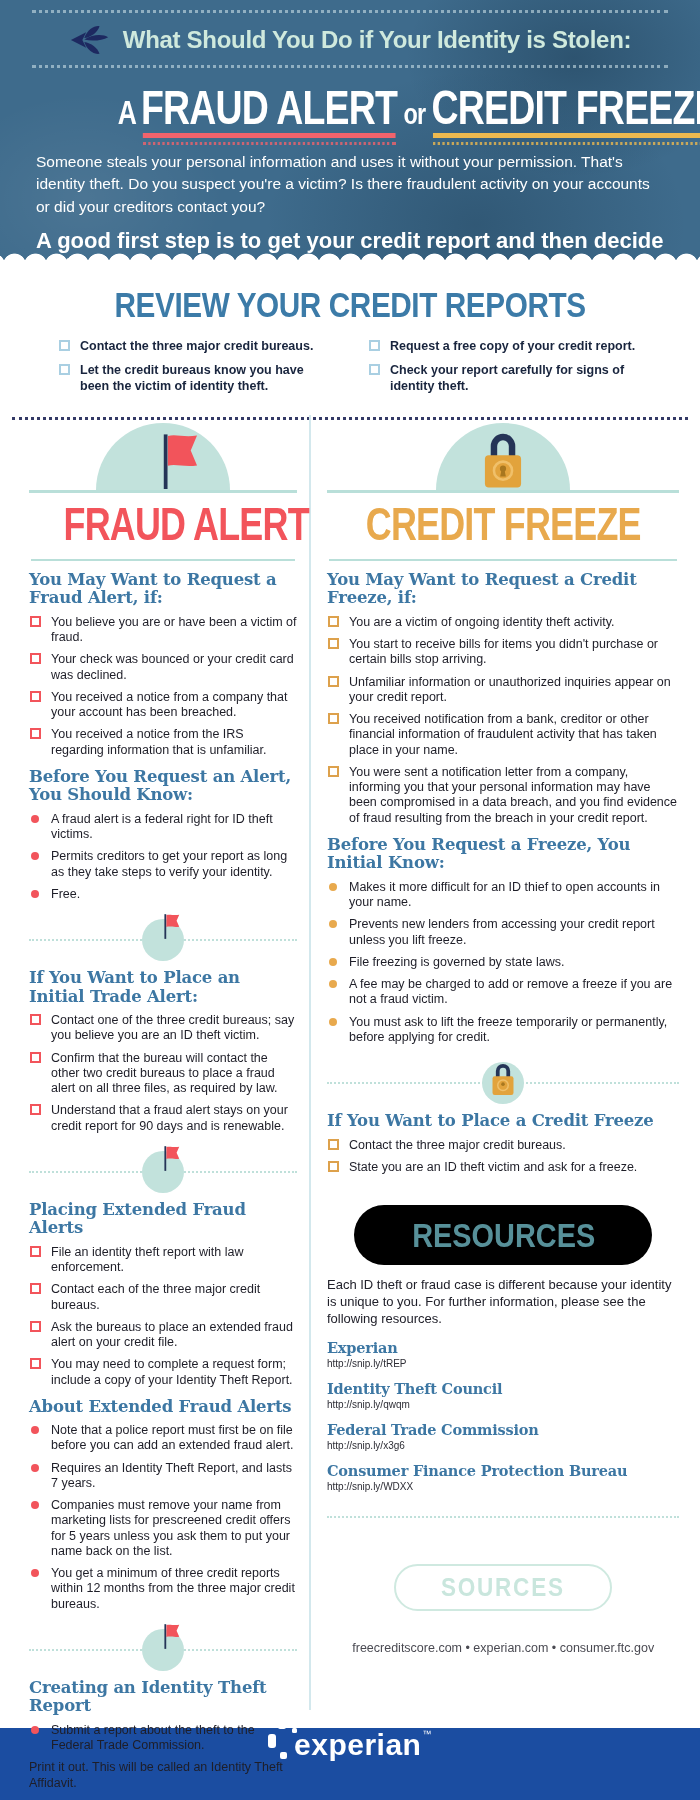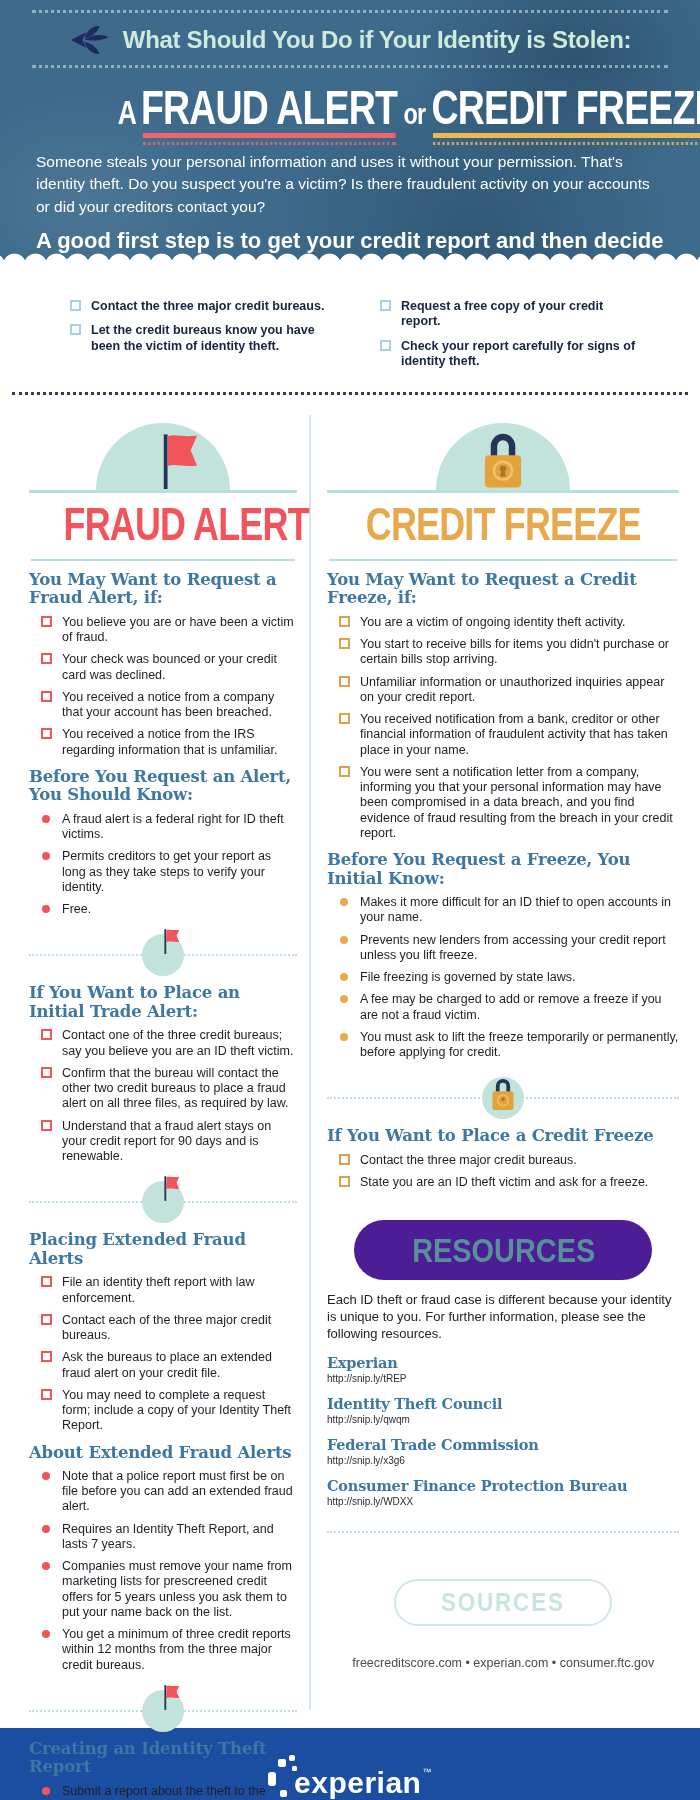--- a/index.html
+++ b/index.html
@@ -39,21 +39,21 @@
     background-image:radial-gradient(circle at 50% 100%, #ffffff 11px, rgba(255,255,255,0) 11.8px);
     background-size:21px 16px; background-repeat:repeat-x; background-position:4px bottom;
   }
   
   .review { height:150px; padding-top:20px; }
   .review h2 { text-align:center; color:#3c7ba8; font-weight:bold; }
   .review h2 .cond { font-size:35px; transform:scaleX(.85); letter-spacing:-.5px; }
   .review-cols { display:flex; margin:14px 58px 0; gap:36px; }
   .review-cols .rc { flex:1; }
   ul.plain { list-style:none; }
-  li.item { display:flex; margin-bottom:7px; font-size:12.5px; line-height:1.22;margin-left:11px; }
+  li.item { display:flex; margin-bottom:7px; font-size:12.5px; line-height:1.22; }
   .review-cols li.item { font-weight:bold; color:#18243d; margin-bottom:9px; }
   .mk-box { width:11px; height:11px; border:2px solid #f2545b; flex:none; margin:1px 10px 0 1px; }
   .mk-box.blue { border-color:#a9cfe2; }
   .mk-box.gold { border-color:#dda14c; }
   .mk-dot { width:8px; height:8px; border-radius:50%; background:#f2545b; flex:none; margin:3px 12px 0 2px; }
   .mk-dot.gold { background:#e8a94d; }
   .sep-navy { border-top:3px dotted #343a66; margin:14px 12px 0; }
   
   .columns { display:flex; height:1295px; }
   .col-left  { width:311px; border-right:2px solid #d3e8ed; padding:0 12px 0 29px; }
@@ -68,35 +68,35 @@
   .col-title.gold { color:#e8a94d; }
   .title-rule { border-top:2px solid #b9dfd9; margin:8px 2px 0; }
   h3.slab { font-family:"DejaVu Serif", serif; font-weight:bold; color:#3d77a3;
             font-size:16.5px; line-height:1.12; margin:10px 0 7px; letter-spacing:-.2px; }
   .icon-sep { position:relative; height:50px; margin:2px 0 0; }
   .icon-sep .dotline { position:absolute; left:0; right:0; top:30px; border-top:2px dotted #bfe0da; }
   .icon-sep .circ { position:absolute; left:50%; top:10px; width:42px; height:42px; margin-left:-21px;
                     border-radius:50%; background:#c2e2dc; }
   .icon-sep svg { position:absolute; left:50%; }
   
-  .pill { width:298px; height:60px; border-radius:30px; background:#4c1d95; margin:30px auto 0;
+  .pill { width:298px; height:60px; border-radius:30px; background:#000000; margin:30px auto 0;
           display:flex; align-items:center; justify-content:center; }
   .pill .cond { font-size:34px; font-weight:bold; color:#579099; transform:scaleX(.85); letter-spacing:0; }
   .res-intro { margin-top:12px; font-size:13px; line-height:1.3; color:#21212b; }
   .res-link { margin-top:11px; }
   .res-name { font-family:"DejaVu Serif", serif; font-weight:bold; color:#3d77a3; font-size:14.5px; letter-spacing:-.2px; }
   .res-url { font-size:10px; color:#2d2d35; margin-top:2px; }
   .sep-mint { border-top:2px dotted #bfe0da; margin-top:24px; }
   .pill-o { width:218px; height:47px; border-radius:25px; border:2px solid #cfe9e0; margin:46px auto 0;
             display:flex; align-items:center; justify-content:center; }
   .pill-o .cond { font-size:25px; font-weight:bold; color:#c9e6dd; transform:scaleX(.9); letter-spacing:2px; }
   .sources-line { margin-top:30px; text-align:center; font-size:12.5px; color:#4a4a52; }
   
   .prefoot { height:18px; background:#fff; }
-  .footer { height:72px; background:#1b4da1; display:flex; align-items:flex-end; justify-content:center; }
+  .footer { height:72px; background:#1b4da1; display:flex; align-items:flex-start; justify-content:center; }
   .logo { position:relative; color:#fff; font-size:30px; font-weight:bold; letter-spacing:.5px; padding-left:26px; }
   .logo i { position:absolute; background:#fff; display:block; }
   .logo .d1 { left:0;  top:6px;  width:8px;  height:14px; border-radius:3px; }
   .logo .d2 { left:10px; top:-7px; width:8px;  height:8px;  border-radius:2px; }
   .logo .d3 { left:21px; top:-11px; width:6px; height:6px;  border-radius:2px; }
   .logo .d4 { left:24px; top:0;   width:5px;  height:5px;  border-radius:1.5px; }
   .logo .d5 { left:12px; top:24px; width:7px;  height:7px;  border-radius:2px; }
   .logo sup { font-size:9px; vertical-align:18px; margin-left:1px; font-weight:normal; }
 </style>
 </head>
@@ -118,20 +118,21 @@
       <span class="kicker">What Should You Do if Your Identity is Stolen:</span>
     </div>
     <div class="hdr-dots mid"></div>
     <h1 class="headline"><span class="cond"><span class="hl-a">A</span><span class="uline u-red">FRAUD ALERT</span><span class="hl-or">or</span><span class="uline u-gold">CREDIT FREEZE?</span></span></h1>
     <p class="intro">Someone steals your personal information and uses it without your permission. That's identity theft. Do you suspect you're a victim? Is there fraudulent activity on your accounts or did your creditors contact you?</p>
     <p class="callout">A good first step is to get your credit report and then decide — freeze or alert.</p>
     <div class="scallops"></div>
   </header>
 
   <section class="review">
+    <h2><span class="cond">REVIEW YOUR CREDIT REPORTS</span></h2>
     <div class="review-cols">
       <div class="rc">
         <ul class="plain">
             <li class="item">
               <span class="mk-box blue"></span>
               <span>Contact the three major credit bureaus.</span>
             </li>
             <li class="item">
               <span class="mk-box blue"></span>
               <span>Let the credit bureaus know you have been the victim of identity theft.</span>

